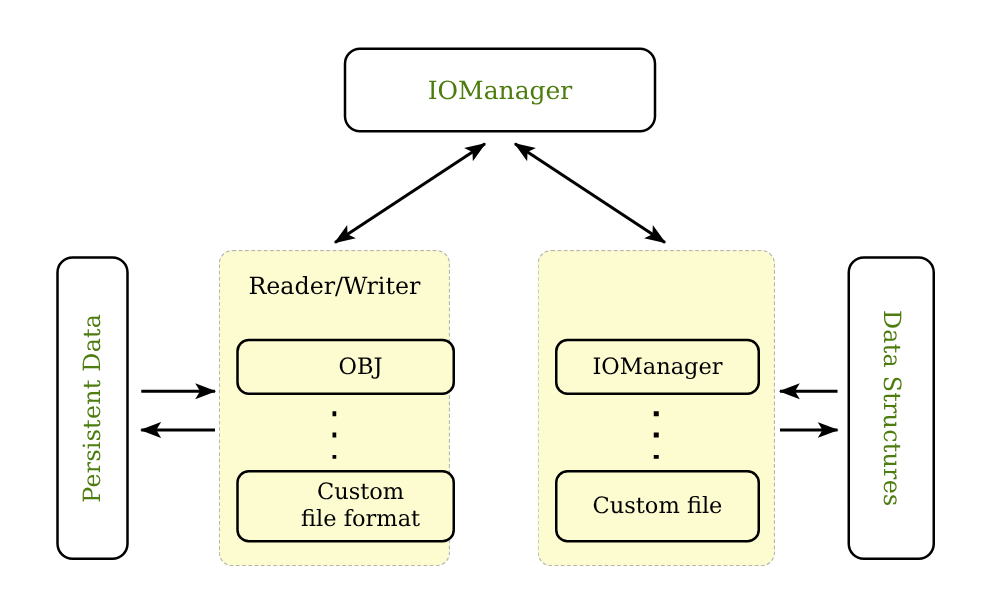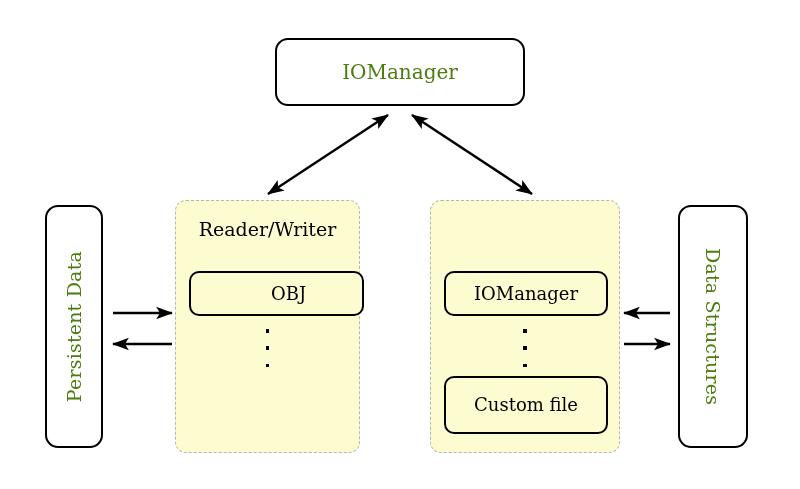--- a/index.html
+++ b/index.html
@@ -166,20 +166,26 @@
   <div class="group" id="reader-writer-group">
     <div class="group-title">Reader/Writer</div>
     <div class="inner-node inner-top">
       <span>OBJ</span>
     </div>
     <div class="vdots">
       <span></span>
       <span></span>
       <span></span>
     </div>
+    <div class="inner-node inner-bottom">
+      <span>
+        <span>Custom</span><br>
+        <span>file format</span>
+      </span>
+    </div>
   </div>
 
   <div class="group" id="importer-exporter-group">
     <div class="inner-node inner-top">
       <span>IOManager</span>
     </div>
     <div class="vdots">
       <span></span>
       <span></span>
       <span></span>

